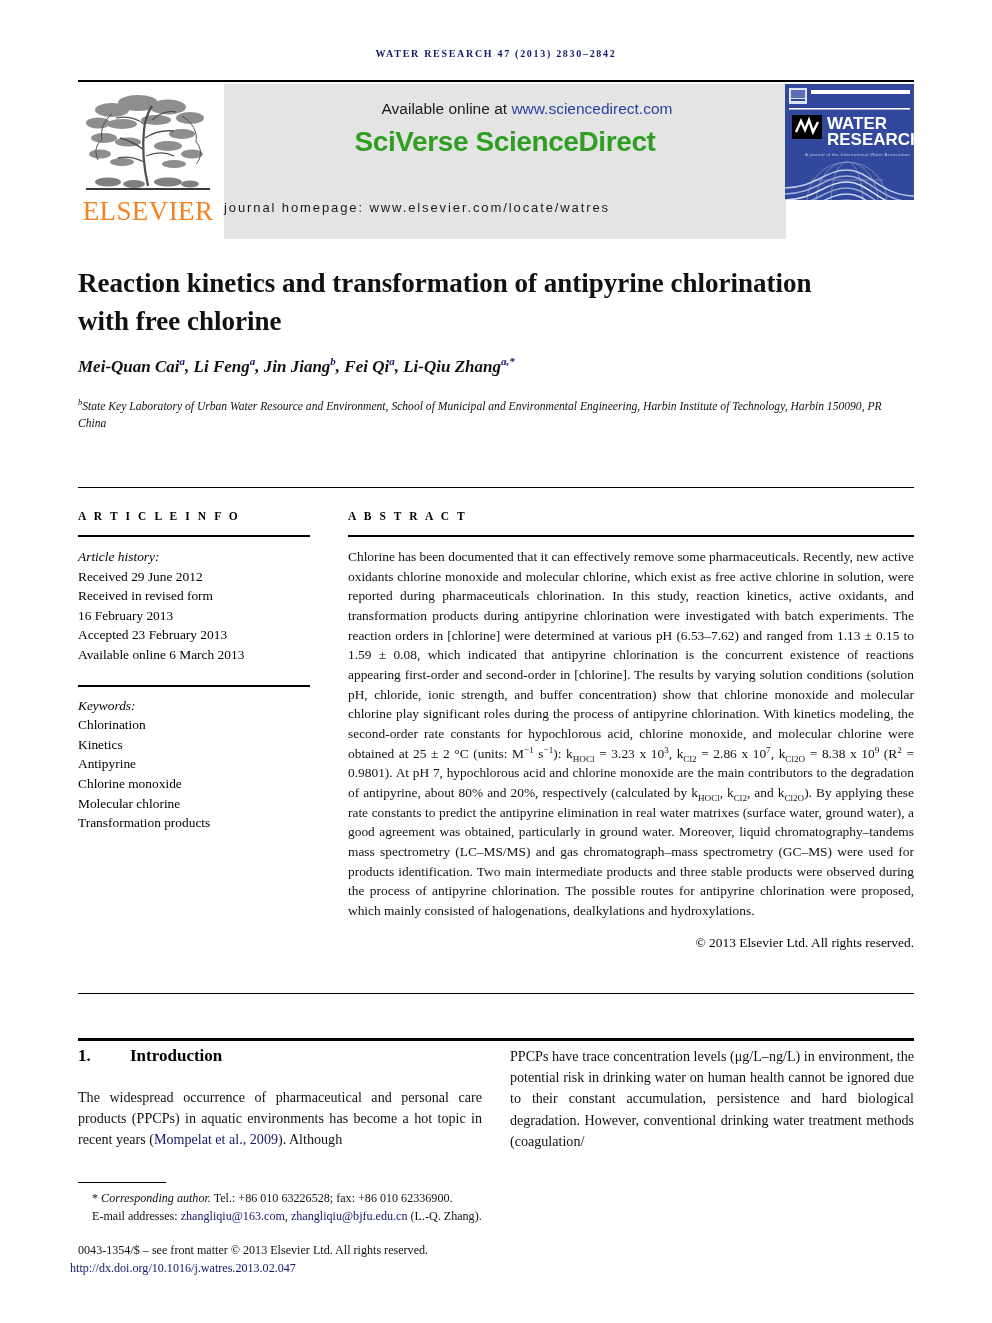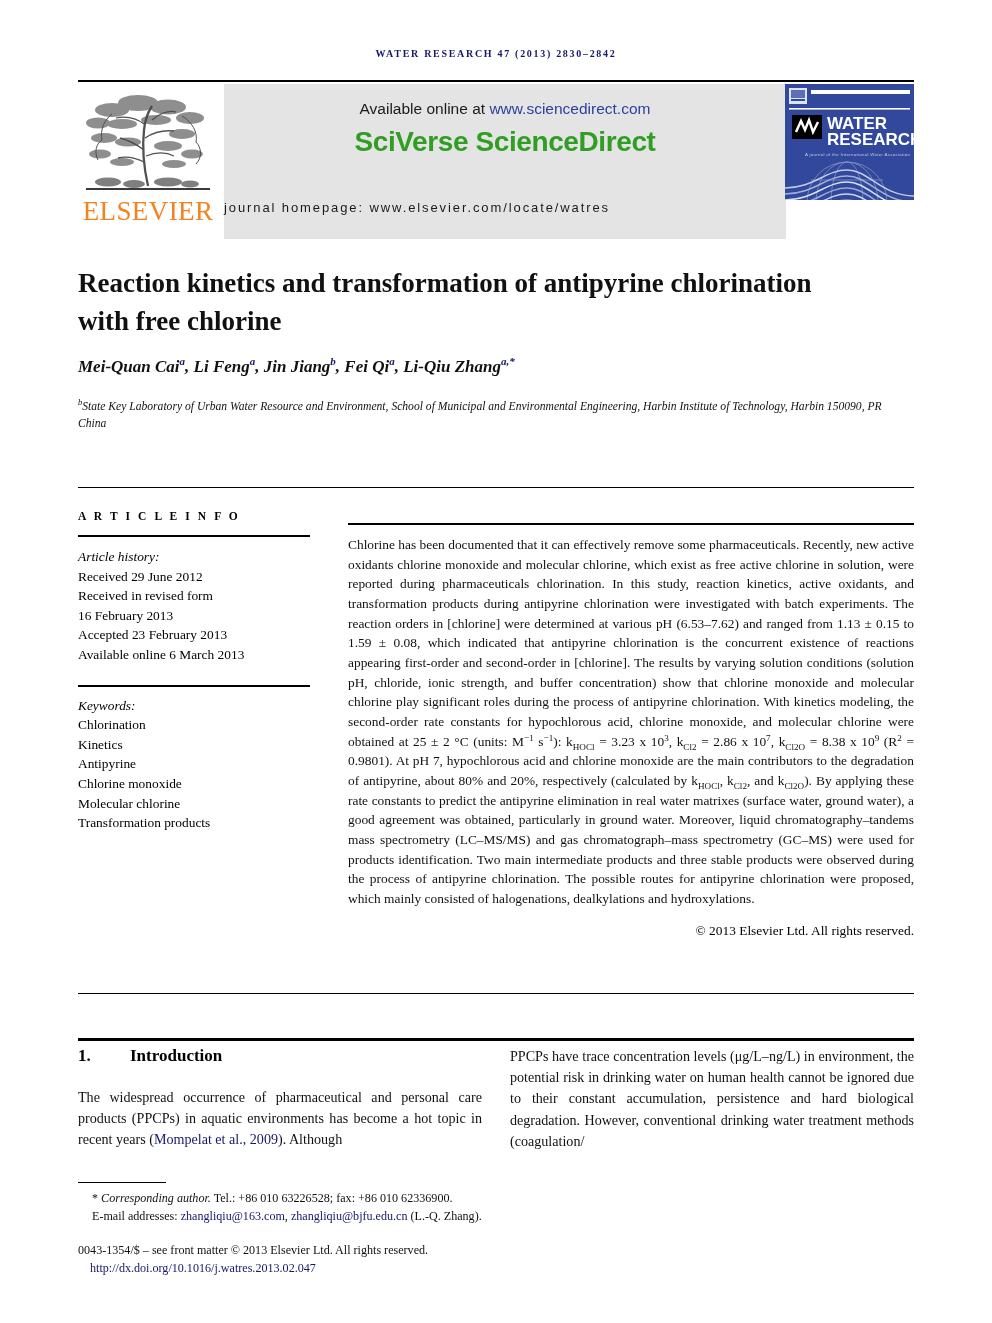--- a/index.html
+++ b/index.html
@@ -76,20 +76,21 @@
     background: #e4e4e4;
   }
   .sd-available {
     position: absolute;
     left: 0; top: 16px;
     width: 562px;
     text-align: center;
     font-family: "Liberation Sans", sans-serif;
     font-size: 15.5px;
     color: #1b1b1b;
+    padding-left: 22px;
   }
   .sd-available .sd-url { color: #2a3fa0; }
   .sd-logo {
     position: absolute;
     left: 0; top: 42px;
     width: 562px;
     text-align: center;
     font-family: "Liberation Sans", sans-serif;
     font-weight: bold;
     font-size: 28px;
@@ -281,21 +282,21 @@
     font-family: "Liberation Serif", serif;
     font-size: 12.1px;
     line-height: 18.4px;
     color: #111;
   }
   .footnote .ital { font-style: italic; }
   .footnote .lnk { color: #15176b; }
   .footnote .ind { padding-left: 14px; display: inline-block; }
   .doi-line {
     position: absolute;
-    left: 90px; top: 1261px;
+    left: 70px; top: 1261px;
     font-family: "Liberation Serif", serif;
     font-size: 12.1px;
     color: #15176b;
   }
   .issn-line {
     position: absolute;
     left: 78px; top: 1243px;
     font-family: "Liberation Serif", serif;
     font-size: 12.1px;
     color: #111;
@@ -423,20 +424,21 @@
       <div>Chlorination</div>
       <div>Kinetics</div>
       <div>Antipyrine</div>
       <div>Chlorine monoxide</div>
       <div>Molecular chlorine</div>
       <div>Transformation products</div>
     </div>
   </div>
 
   <div class="abs-col">
+    <div class="sec-head">A B S T R A C T</div>
     <div class="abs-rule"></div>
     <div class="abs-body"><span>Chlorine has been documented that it can effectively remove some pharmaceuticals. Recently, new active oxidants chlorine monoxide and molecular chlorine, which exist as free active chlorine in solution, were reported during pharmaceuticals chlorination. In this study, reaction kinetics, active oxidants, and transformation products during antipyrine chlorination were investigated with batch experiments. The reaction orders in [chlorine] were determined at various pH (6.53–7.62) and ranged from 1.13 ± 0.15 to 1.59 ± 0.08, which indicated that antipyrine chlorination is the concurrent existence of reactions appearing first-order and second-order in [chlorine]. The results by varying solution conditions (solution pH, chloride, ionic strength, and buffer concentration) show that chlorine monoxide and molecular chlorine play significant roles during the process of antipyrine chlorination. With kinetics modeling, the second-order rate constants for hypochlorous acid, chlorine monoxide, and molecular chlorine were obtained at 25 ± 2 °C (units: M</span><sup>−1</sup><span> s</span><sup>−1</sup><span>):</span> <span>k</span><sub>HOCl</sub><span> = 3.23 x 10</span><sup>3</sup><span>, k</span><sub>Cl2</sub><span> = 2.86 x 10</span><sup>7</sup><span>, k</span><sub>Cl2O</sub><span> = 8.38 x 10</span><sup>9</sup><span> (R</span><sup>2</sup><span> = 0.9801). </span><span>At pH 7, hypochlorous acid and chlorine monoxide are the main contributors to the degradation of antipyrine, about 80% and 20%, respectively (calculated by k</span><sub>HOCl</sub><span>, k</span><sub>Cl2</sub><span>, and k</span><sub>Cl2O</sub><span>). By applying these rate constants to predict the antipyrine elimination in real water matrixes (surface water, ground water), a good agreement was obtained, particularly in ground water. Moreover, liquid chromatography–tandems mass spectrometry (LC–MS/MS) and gas chromatograph–mass spectrometry (GC–MS) were used for products identification. Two main intermediate products and three stable products were observed during the process of antipyrine chlorination. The possible routes for antipyrine chlorination were proposed, which mainly consisted of halogenations, dealkylations and hydroxylations.</span></div>
     <div class="abs-copy">© 2013 Elsevier Ltd. All rights reserved.</div>
   </div>
 
   <div class="rule-abs-bottom"></div>
   <div class="rule-body-top"></div>
 
   <div class="col-left">
     <div class="h1"><span class="num">1.</span><span>Introduction</span></div>

